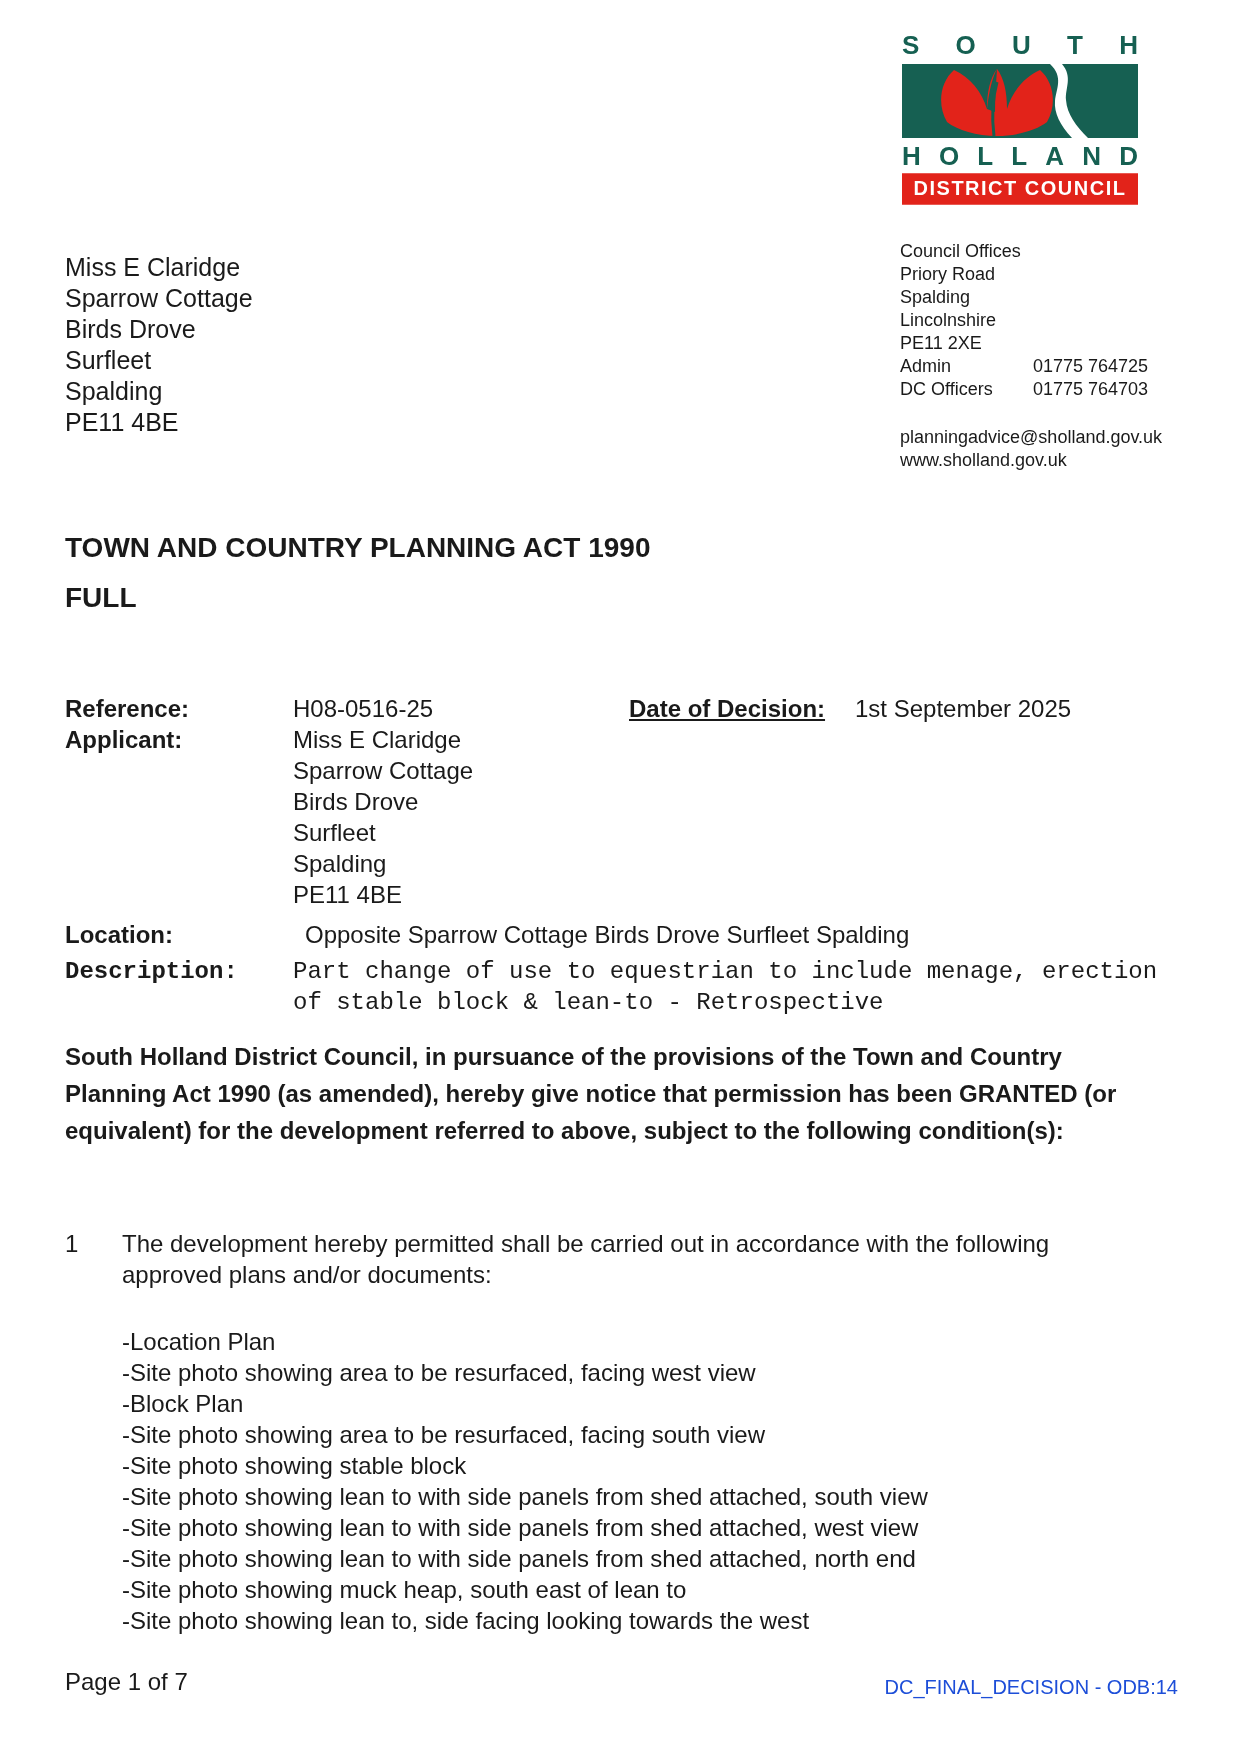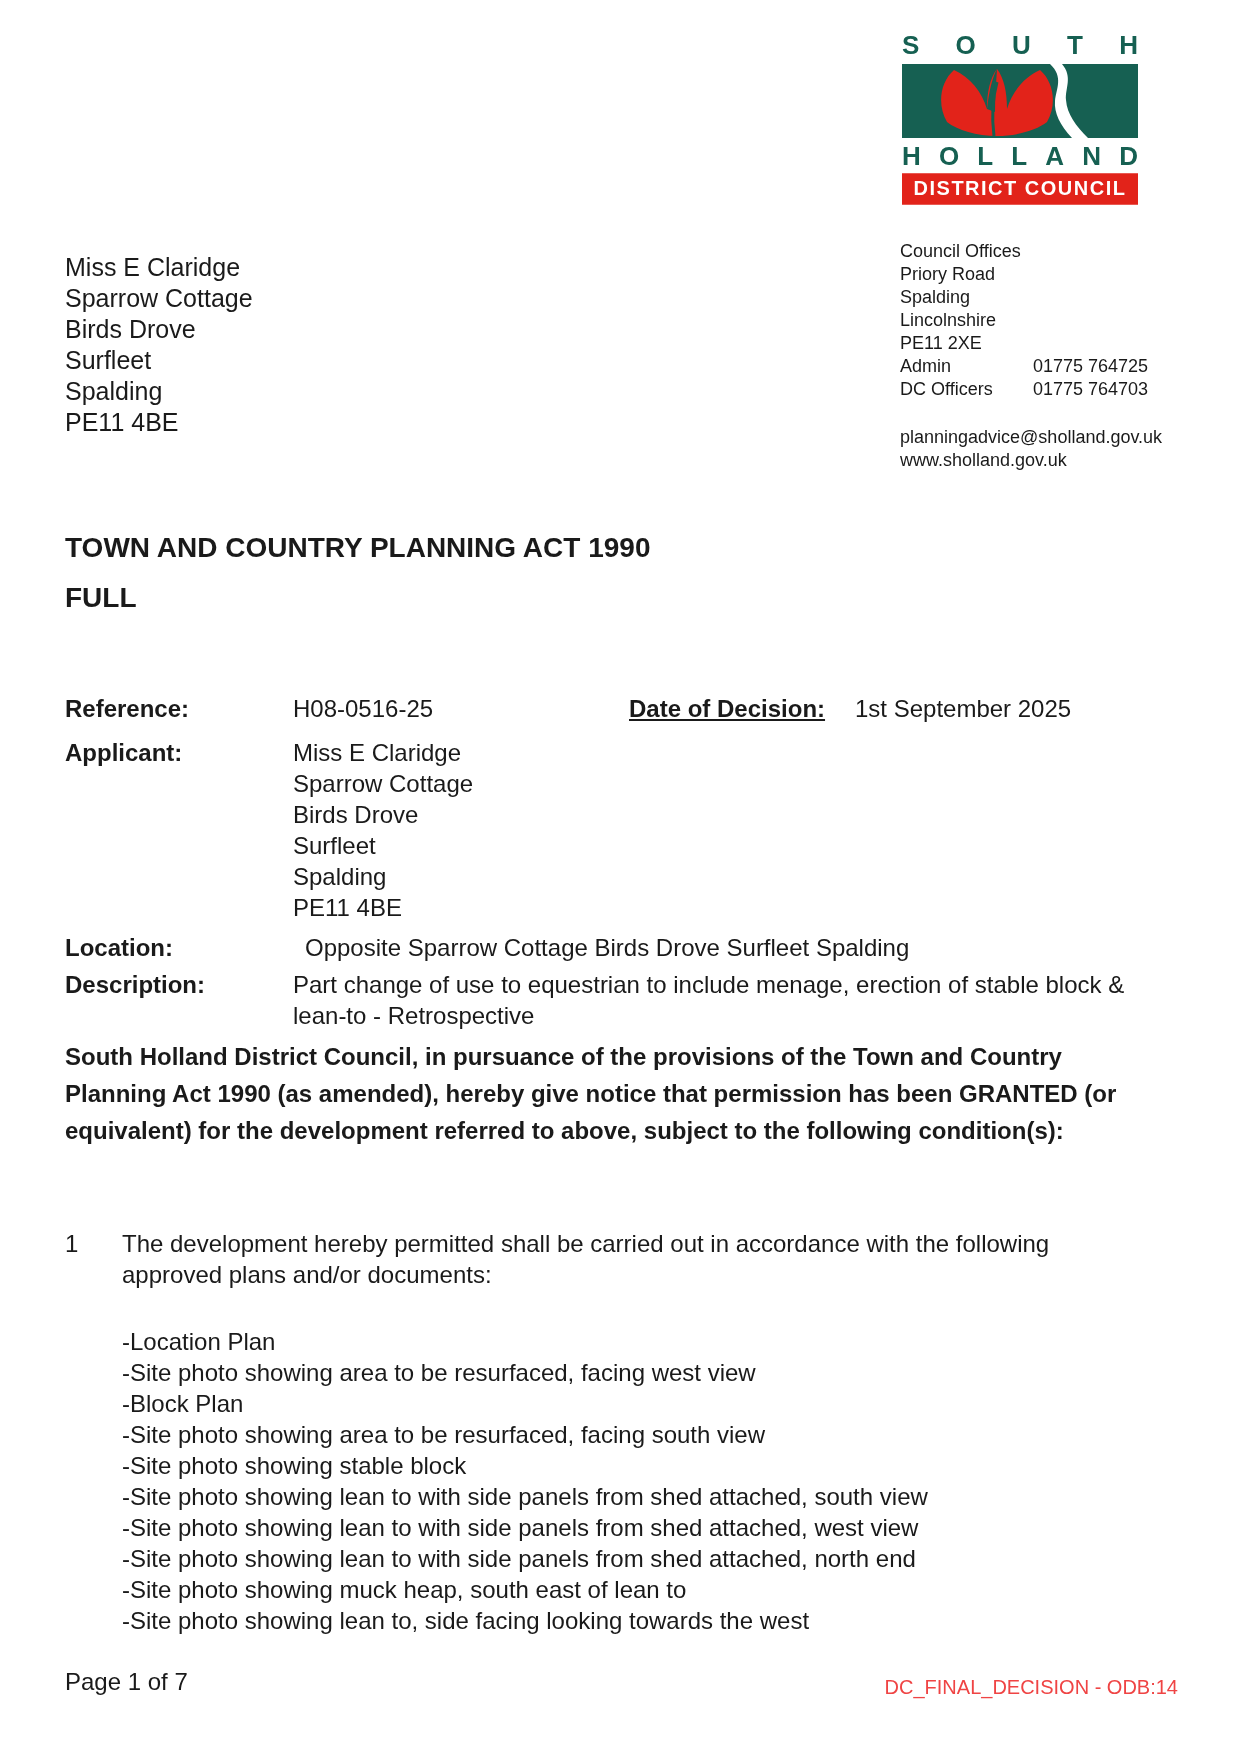--- a/index.html
+++ b/index.html
@@ -32,37 +32,37 @@
   
   .heading{position:absolute;left:65px;top:531px;}
   .heading .act{font-weight:bold;font-size:28px;line-height:34px;}
   .heading .apptype{font-weight:bold;font-size:28px;line-height:34px;margin-top:16px;}
   
   .details{position:absolute;left:65px;top:693px;width:1115px;font-size:24px;line-height:31px;}
   .drow{display:flex;}
   .dlabel{width:228px;font-weight:bold;flex:none;}
   .dlabel2{width:226px;font-weight:bold;flex:none;text-decoration:underline;}
   .dval-ref{width:336px;flex:none;}
-  .row-applicant{margin-top:13px;}
+  .row-applicant{margin-top:0;}
   .row-location{margin-top:9px;gap:12px;}
-  .row-description{margin-top:6px;}
+  .row-description{margin-top:6px;font-family:Liberation Mono, monospace;}
   .desc-val{width:912px;}
   
   .notice{
     position:absolute;left:65px;top:1038px;width:1095px;
     font-weight:bold;font-size:24px;line-height:37px;
   }
   
   .condition{position:absolute;left:65px;top:1228px;width:1115px;display:flex;font-size:24px;line-height:31px;}
   .cond-num{width:57px;flex:none;}
   .cond-text{width:1010px;}
   .plan-items{position:absolute;left:122px;top:1326px;font-size:24px;line-height:31px;}
   
   .footer-page{position:absolute;left:65px;top:1668px;font-size:24px;}
-  .footer-ref{position:absolute;right:62px;top:1676px;font-size:20px;color:#ef4444;}
+  .footer-ref{position:absolute;right:62px;top:1676px;font-size:20px;color:#1d4ed8;}
 </style>
 </head>
 <body>
 
 <div class="page">
 
   <div class="logo">
     <div class="logo-word south">
         <span>S</span>
         <span>O</span>

